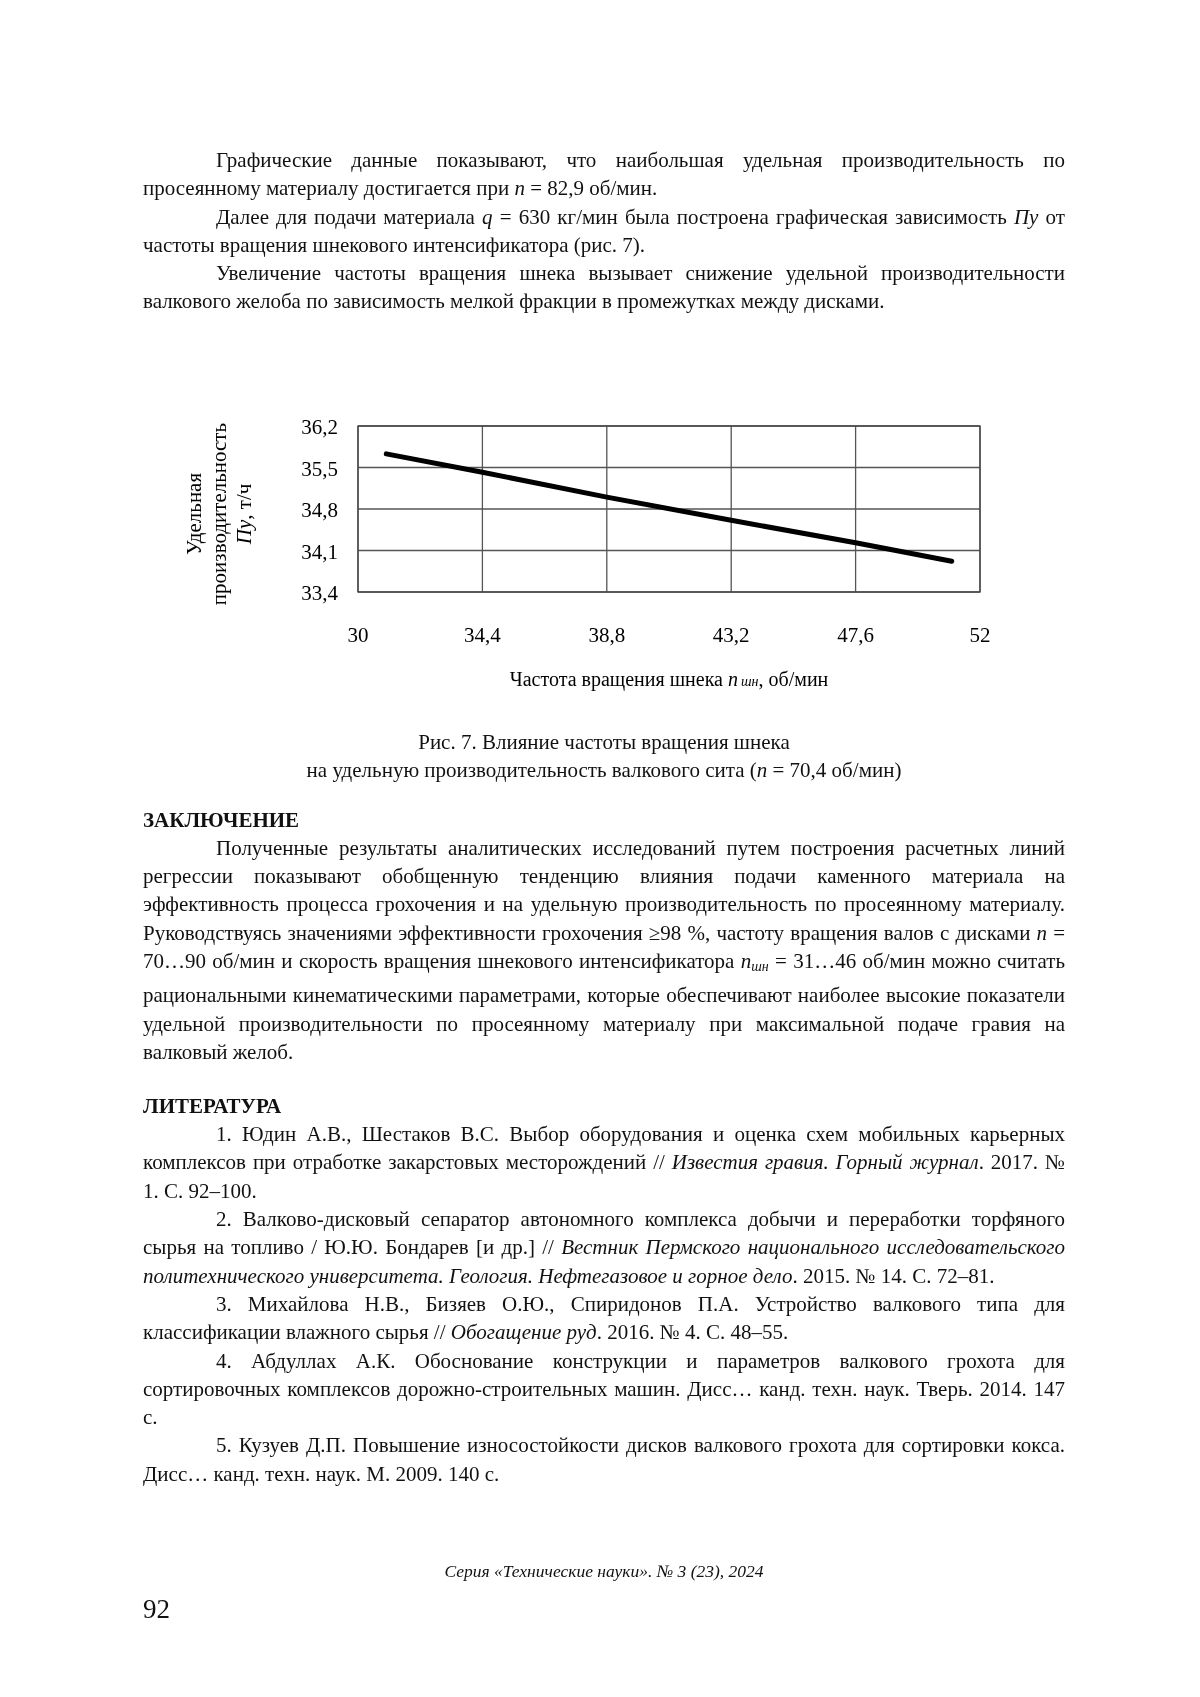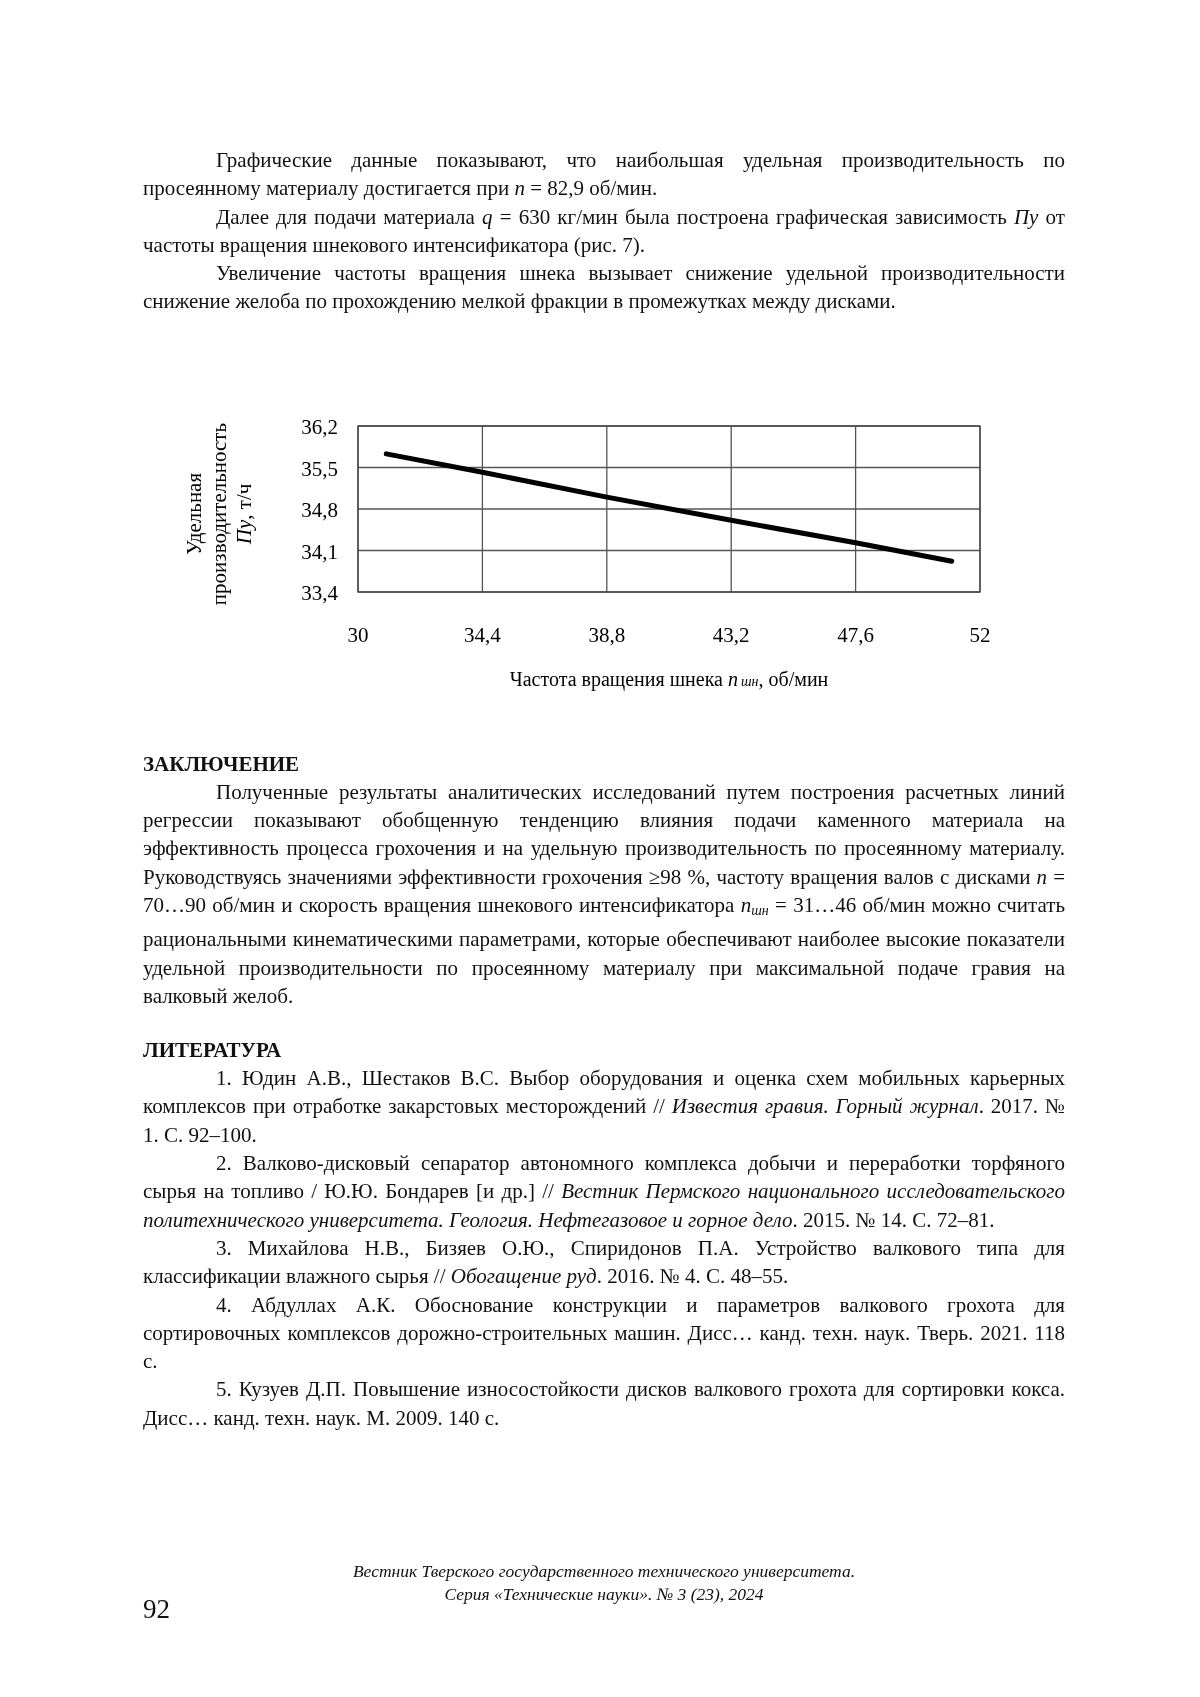--- a/index.html
+++ b/index.html
@@ -18,21 +18,21 @@
   .pagenum { position: absolute; left: 143px; top: 1594px; font-size: 27px; }
   sub { font-size: 14px; vertical-align: -3px; }
 </style>
 </head>
 <body>
 
 <div class="page">
 
   <p class="indent"><span>Графические данные показывают, что наибольшая удельная производительность по просеянному материалу достигается при </span><span class="it">n</span><span> = 82,9 об/мин.</span></p>
   <p class="indent"><span>Далее для подачи материала </span><span class="it">q</span><span> = 630 кг/мин была построена графическая зависимость </span><span class="it">Пу</span><span> от частоты вращения шнекового интенсификатора (рис. 7).</span></p>
-  <p class="indent">Увеличение частоты вращения шнека вызывает снижение удельной производительности снижение желоба по прохождению мелкой фракции в промежутках между дисками.</p>
+  <p class="indent">Увеличение частоты вращения шнека вызывает снижение удельной производительности валкового желоба по зависимость мелкой фракции в промежутках между дисками.</p>
 
   <div class="figure">
     <svg id="chart" width="922" height="312">
       <g id="grid">
           <line x1="215" x2="837" y1="218" y2="218" stroke="#555" stroke-width="1.3"></line>
           <line x1="215" x2="837" y1="176.4999999999999" y2="176.4999999999999" stroke="#555" stroke-width="1.3"></line>
           <line x1="215" x2="837" y1="135.00000000000023" y2="135.00000000000023" stroke="#555" stroke-width="1.3"></line>
           <line x1="215" x2="837" y1="93.50000000000011" y2="93.50000000000011" stroke="#555" stroke-width="1.3"></line>
           <line x1="215" x2="837" y1="52" y2="52" stroke="#555" stroke-width="1.3"></line>
           <line x1="215" x2="215" y1="52" y2="218" stroke="#555" stroke-width="1.3"></line>
@@ -70,33 +70,36 @@
       <g transform="translate(75,140) rotate(-90)">
         <text x="0" y="-17" text-anchor="middle" font-size="21" font-family="Liberation Serif, serif">Удельная</text>
         <text x="0" y="8" text-anchor="middle" font-size="21" font-family="Liberation Serif, serif">производительность</text>
         <text x="0" y="33" text-anchor="middle" font-size="21" font-family="Liberation Serif, serif"><tspan font-style="italic">Пу</tspan><tspan>, т/ч</tspan></text>
       </g>
       <text x="526" y="312" text-anchor="middle" font-size="20" font-family="Liberation Serif, serif"><tspan>Частота вращения шнека </tspan><tspan font-style="italic">n</tspan><tspan font-style="italic" font-size="14" dx="3">шн</tspan><tspan>, об/мин</tspan></text>
     </svg>
   </div>
 
   <div style="height:42px"></div>
+  <div class="caption">
+    <div>Рис. 7. Влияние частоты вращения шнека</div>
+    <div><span>на удельную производительность валкового сита (</span><span class="it">n</span><span> = 70,4 об/мин)</span></div>
+  </div>
 
   <div style="height:22px"></div>
   <h2>ЗАКЛЮЧЕНИЕ</h2>
   <p class="indent"><span>Полученные результаты аналитических исследований путем построения расчетных линий регрессии показывают обобщенную тенденцию влияния подачи каменного материала на эффективность процесса грохочения и на удельную производительность по просеянному материалу. Руководствуясь значениями эффективности грохочения ≥98 %, частоту вращения валов с дисками </span><span class="it">n</span><span> = 70…90 об/мин и скорость вращения шнекового интенсификатора </span><span class="it"><span>n</span><sub>шн</sub></span><span> = 31…46 об/мин можно считать рациональными кинематическими параметрами, которые обеспечивают наиболее высокие показатели удельной производительности по просеянному материалу при максимальной подаче гравия на валковый желоб.</span></p>
 
   <div style="height:26px"></div>
   <h2>ЛИТЕРАТУРА</h2>
   <div>
     <p class="indent"><span>1. Юдин А.В., Шестаков В.С. Выбор оборудования и оценка схем мобильных карьерных комплексов при отработке закарстовых месторождений // </span><span class="it">Известия гравия. Горный журнал</span><span>. 2017. № 1. С. 92–100.</span></p>
     <p class="indent"><span>2. Валково-дисковый сепаратор автономного комплекса добычи и переработки торфяного сырья на топливо / Ю.Ю. Бондарев [и др.] // </span><span class="it">Вестник Пермского национального исследовательского политехнического университета. Геология. Нефтегазовое и горное дело</span><span>. 2015. № 14. С. 72–81.</span></p>
     <p class="indent"><span>3. Михайлова Н.В., Бизяев О.Ю., Спиридонов П.А. Устройство валкового типа для классификации влажного сырья // </span><span class="it">Обогащение руд</span><span>. 2016. № 4. С. 48–55.</span></p>
-    <p class="indent"><span>4. Абдуллах А.К. Обоснование конструкции и параметров валкового грохота для сортировочных комплексов дорожно-строительных машин. Дисс… канд. техн. наук. Тверь. 2021. 118 с.</span></p>
+    <p class="indent"><span>4. Абдуллах А.К. Обоснование конструкции и параметров валкового грохота для сортировочных комплексов дорожно-строительных машин. Дисс… канд. техн. наук. Тверь. 2014. 147 с.</span></p>
     <p class="indent"><span>5. Кузуев Д.П. Повышение износостойкости дисков валкового грохота для сортировки кокса. Дисс… канд. техн. наук. М. 2009. 140 с.</span></p>
   </div>
 </div>
 
 <div class="footer">
-  <div>Вестник Тверского государственного технического университета.</div>
   <div>Серия «Технические науки». № 3 (23), 2024</div>
 </div>
 <div class="pagenum">92</div>
 
 </body></html>

